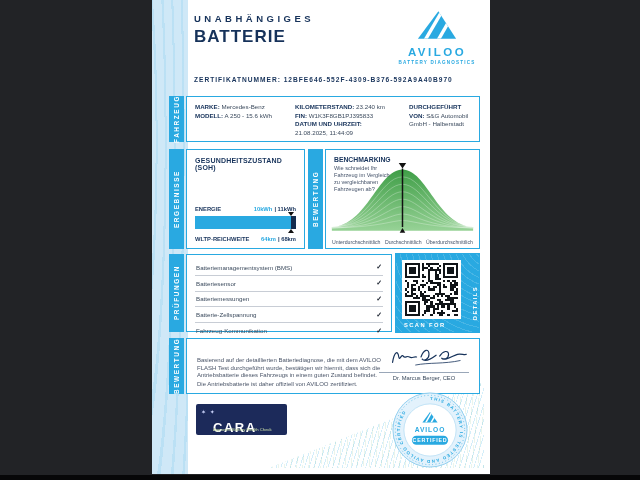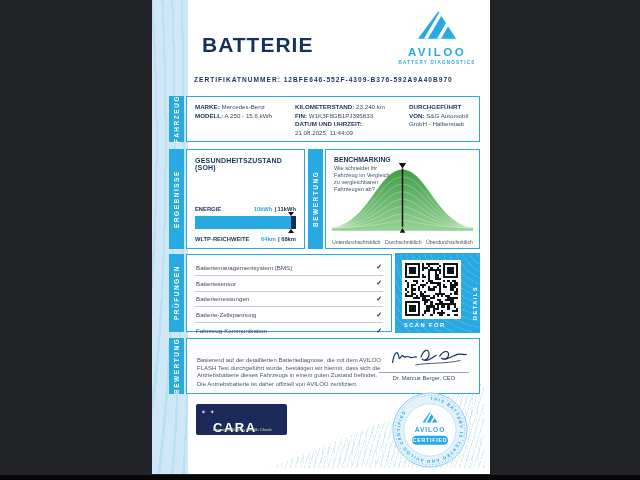--- a/index.html
+++ b/index.html
@@ -11,21 +11,21 @@
   .bottom-bar{position:absolute;left:0;right:0;bottom:0;height:5px;background:#070708;}
   .page{position:absolute;left:152px;top:0;width:338px;height:474px;background:#ffffff;}
   .strip{position:absolute;left:0;top:0;width:36px;height:100%;
     background:repeating-radial-gradient(120% 100% at -40% 30%, rgba(41,169,225,.12) 0 2px, transparent 2px 9px),var(--strip);}
   .fan{position:absolute;right:6px;bottom:6px;width:215px;height:86px;opacity:.8;pointer-events:none;
     background:repeating-linear-gradient(107deg, rgba(42,169,225,.26) 0 .8px, transparent .8px 4.5px),
                repeating-linear-gradient(96deg, rgba(130,190,130,.20) 0 .8px, transparent .8px 6px);
     clip-path:polygon(100% 0,100% 100%,0 100%);}
   
   .kicker{position:absolute;left:42px;top:13px;font-size:9.5px;font-weight:bold;letter-spacing:3.5px;color:var(--navy);}
-  .big-title{position:absolute;left:42px;top:34px;font-size:21px;line-height:22px;font-weight:800;letter-spacing:1px;color:var(--navy);margin-left:8px;}
+  .big-title{position:absolute;left:42px;top:26px;font-size:17px;line-height:22px;font-weight:800;letter-spacing:1px;color:var(--navy);}
   .certnum{position:absolute;left:42px;top:76px;font-size:6.6px;font-weight:600;letter-spacing:1px;color:var(--navy);}
   .logo{position:absolute;left:246px;top:10px;width:78px;text-align:center;}
   .logo .brand{display:block;font-size:11.5px;font-weight:800;letter-spacing:2.5px;color:var(--accent);margin-top:2px;}
   .logo .tagline{display:block;font-size:4.6px;font-weight:bold;letter-spacing:1.2px;color:var(--accent);margin-top:2px;}
   
   .panel{position:absolute;background:#fff;border:1.5px solid var(--accent);}
   .tab{position:absolute;width:15px;background:var(--accent);color:#fff;display:flex;align-items:center;justify-content:center;
     writing-mode:vertical-rl;transform:rotate(180deg);font-size:6.4px;font-weight:bold;letter-spacing:1.6px;}
   
   .veh{display:flex;gap:8px;padding:6px 8px;font-size:6.2px;line-height:8.6px;color:#3b4a5d;}
@@ -74,20 +74,21 @@
   .badge{position:absolute;left:240px;top:392px;width:76px;height:76px;}
 </style>
 </head>
 <body>
 
 <div class="stage">
   <div class="page">
     <div class="strip"></div>
     <div class="fan"></div>
 
+    <div class="kicker">UNABHÄNGIGES</div>
     <div class="big-title">
       <span style="display:block">BATTERIE</span>
     </div>
     <div class="certnum">
       <span>ZERTIFIKATNUMMER:</span>
       <span>12BFE646-552F-4309-B376-592A9A40B970</span>
     </div>
     <div class="logo">
       <svg width="42" height="30" viewBox="0 0 60 44">
         <defs>

